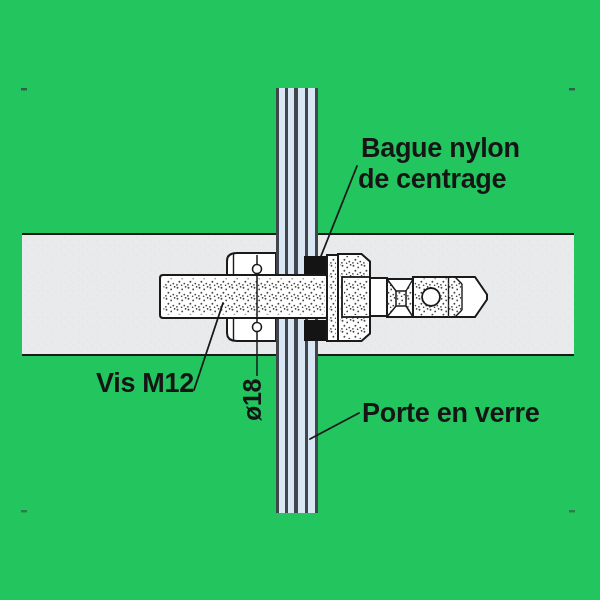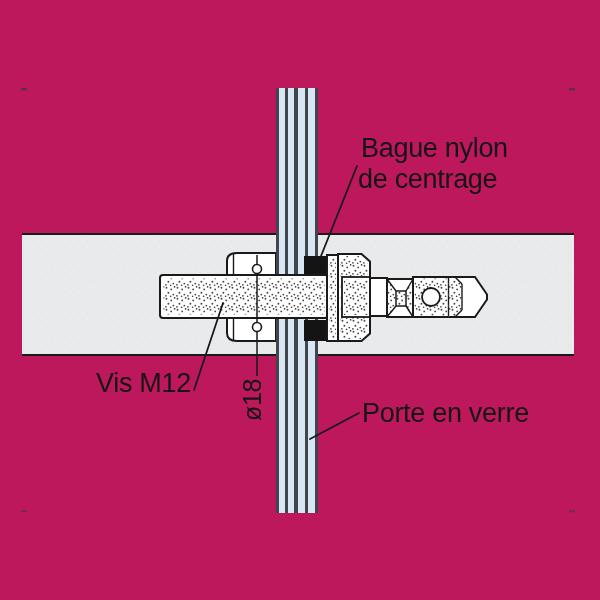--- a/index.html
+++ b/index.html
@@ -5,21 +5,21 @@
   :root{
     --glass-blue:#d9e7f5;
     --glass-edge:#41464d;
     --wall-grey:#e8eaec;
     --outline-black:#1a1a1a;
     --ring-black:#141414;
     --stipple-dot:#454545;
     --label-text:#151515;
   }
   html,body{margin:0;padding:0;background:#ffffff;}
-  #stage{width:600px;height:600px;position:relative;background:#be185d;overflow:hidden;}
+  #stage{width:600px;height:600px;position:relative;background:#22c55e;overflow:hidden;font-weight:bold;}
   .lbl{font-family:"Liberation Sans",sans-serif;font-size:27px;letter-spacing:-0.3px;fill:var(--label-text);}
   .lbl-small{font-family:"Liberation Sans",sans-serif;font-size:25px;letter-spacing:-0.3px;fill:var(--label-text);}
   .part{fill:#ffffff;stroke:var(--outline-black);stroke-width:2;}
   .thin{stroke:var(--outline-black);stroke-width:1.4;fill:none;}
   .leader{stroke:var(--outline-black);stroke-width:1.8;fill:none;stroke-linecap:round;}
   .edge2{stroke:var(--outline-black);stroke-width:2;}
 </style>
 </head>
 <body>
 

